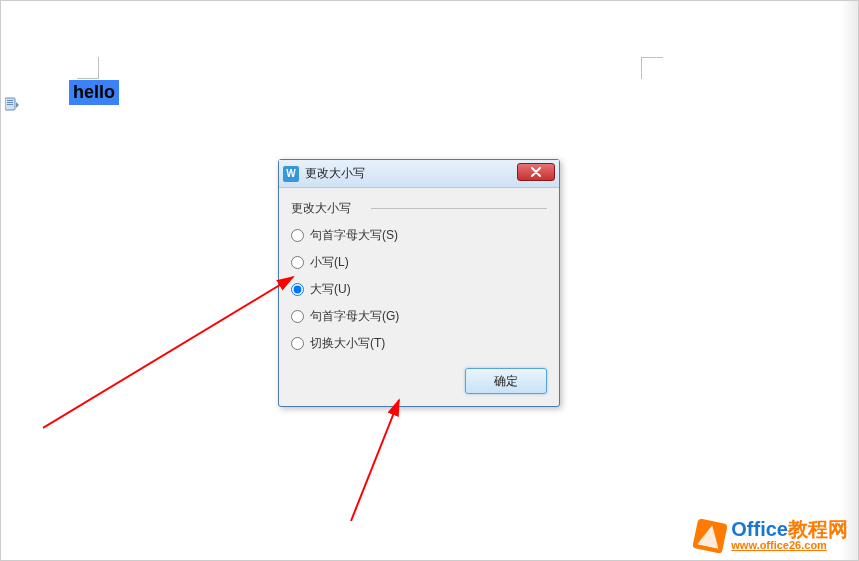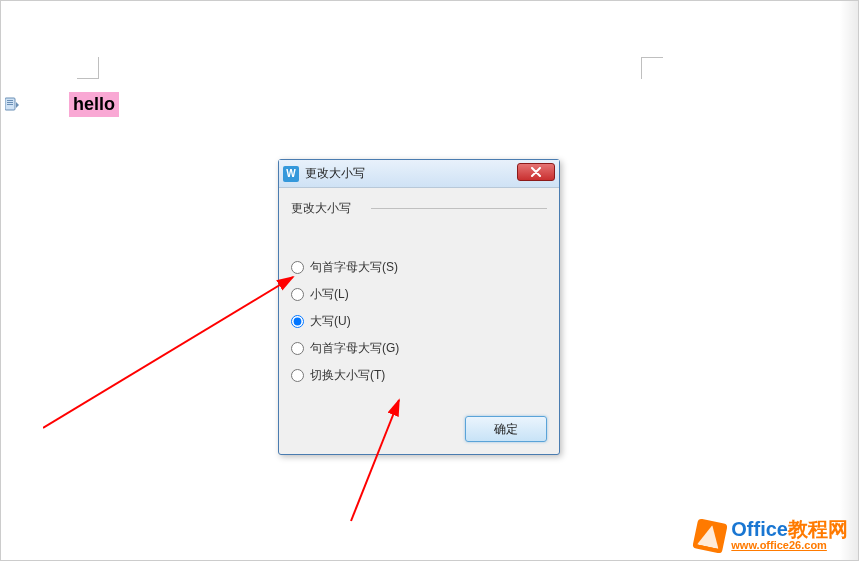--- a/index.html
+++ b/index.html
@@ -33,23 +33,23 @@
       position: absolute;
       left: 640px; top: 56px;
       width: 22px; height: 22px;
       border-right: 1px solid #bfbfbf;
       border-bottom: 1px solid #bfbfbf;
       transform: rotate(180deg);
     }
     .selected-text {
       position: absolute;
       left: 68px;
-      top: 91px;
+      top: 79px;
       padding: 2px 4px;
-      background: #f9a8d4;
+      background: #3b82f6;
       font-weight: bold;
       font-size: 18px;
       color: #000;
     }
     .dialog {
       position: absolute;
       left: 277px;
       top: 158px;
       width: 282px;
       background: #f0f0f0;
@@ -119,39 +119,39 @@
       height: 1px;
       background: #c0c0c0;
       left: 80px;
       right: 0;
     }
     .options {
       display: flex;
       margin-top: 10px;
       gap: 24px;
     }
-    .col { display: flex; flex-direction: column; gap: 10px; margin-top: 32px; }
+    .col { display: flex; flex-direction: column; gap: 10px; }
     .radio-item {
       display: flex;
       align-items: center;
       gap: 6px;
       cursor: pointer;
       color: #333;
       font-size: 12px;
     }
     .radio-item input[type=radio] {
       width: 13px;
       height: 13px;
       cursor: pointer;
     }
     .buttons {
       display: flex;
       justify-content: flex-end;
       gap: 10px;
-      margin-top: 32px;
+      margin-top: 16px;
     }
     .btn {
       width: 82px;
       height: 26px;
       border: 1px solid #8a9eb3;
       border-radius: 3px;
       background: linear-gradient(#fdfdfd, #e8e8e8);
       font-size: 12px;
       cursor: pointer;
       color: #222;

